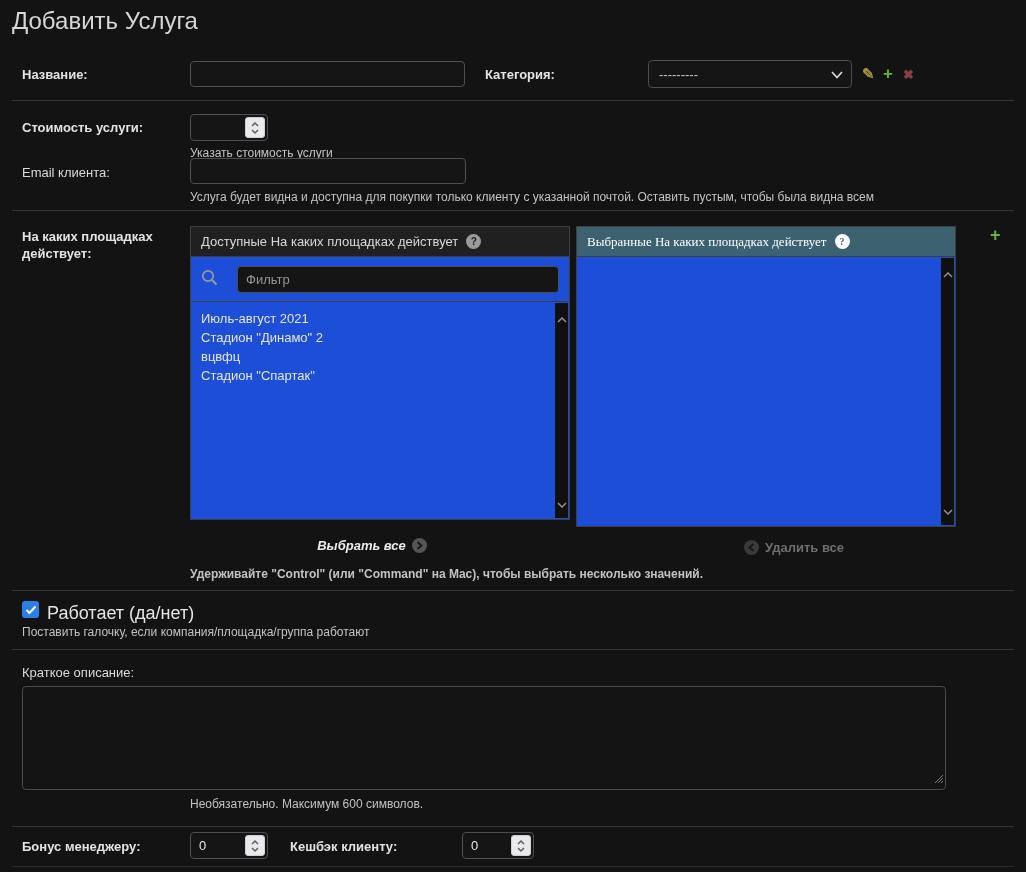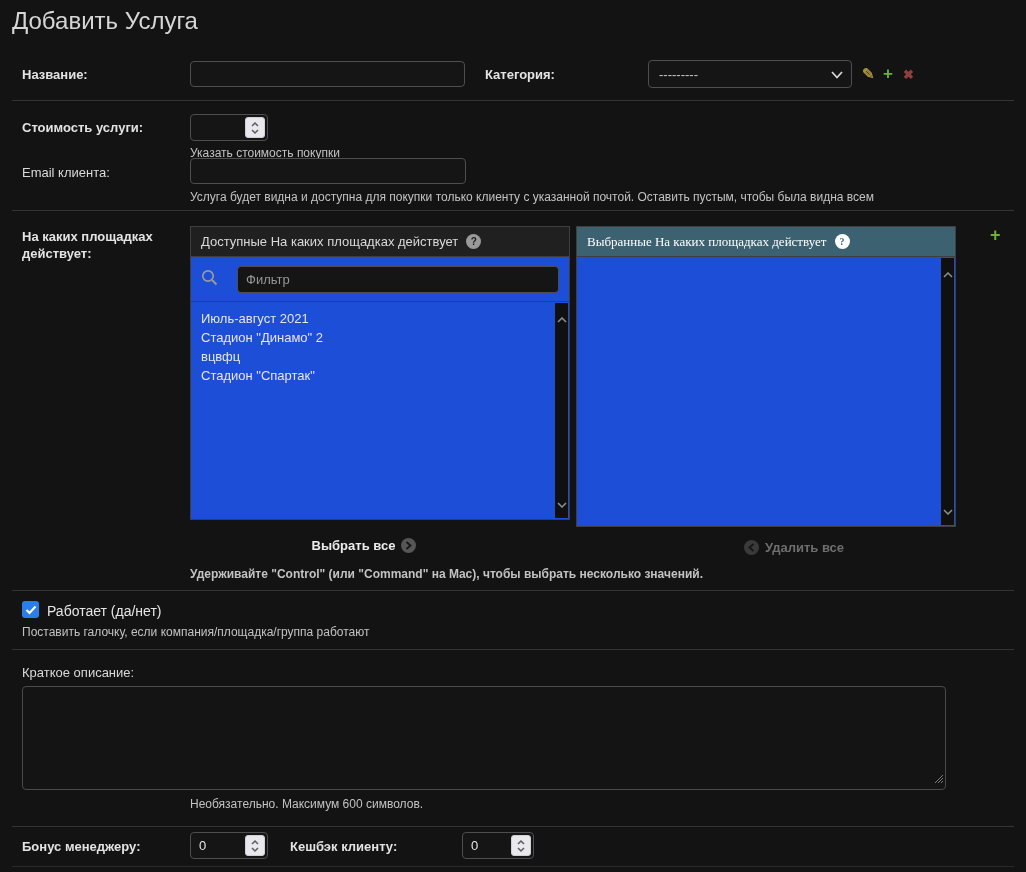--- a/index.html
+++ b/index.html
@@ -129,21 +129,21 @@
 <div class="abs lbl" style="left:22px; top:120px;">Стоимость услуги:</div>
 <div class="numwrap" style="left:190px; top:114px; width:78px; height:27px;">
   <input class="inp" type="text" value="" style="">
   <span class="spin">
     <svg width="10" height="16" viewBox="0 0 10 16">
         <polyline points="2,6 5,3 8,6" fill="none" stroke="#5c5c5c" stroke-width="1.5"></polyline>
         <polyline points="2,10 5,13 8,10" fill="none" stroke="#5c5c5c" stroke-width="1.5"></polyline>
       </svg>
   </span>
 </div>
-<div class="abs help" style="left:190px; top:146px;">Указать стоимость покупки</div>
+<div class="abs help" style="left:190px; top:146px;">Указать стоимость услуги</div>
 
 <div class="abs lbl-reg" style="left:22px; top:165px;">Email клиента:</div>
 <div class="abs" style="left:190px; top:158px; width:276px; height:26px;">
   <input class="inp" type="text" value="" style="">
 </div>
 <div class="abs help" style="left:190px; top:190px;">Услуга будет видна и доступна для покупки только клиенту с указанной почтой. Оставить пустым, чтобы была видна всем</div>
 <div class="divider" style="top:210px;"></div>
 
 <div class="abs lbl" style="left:22px; top:228px; width:160px; line-height:17px;">На каких площадках действует:</div>
 
@@ -196,21 +196,21 @@
             <polyline points="1,5 5,1 9,5" fill="none" stroke="#8f8f8f" stroke-width="1.5"></polyline>
           </svg></span>
       <span class="sarrow dn"><svg width="10" height="6" viewBox="0 0 10 6">
             <polyline points="1,1 5,5 9,1" fill="none" stroke="#8f8f8f" stroke-width="1.5"></polyline>
           </svg></span>
     </div>
   </div>
 </div>
 <span class="abs icon-btn addrel-ico" style="left:990px; top:226px;">+</span>
 
-<div class="selector-link act" style="left:174px; width:380px; top:538px;">
+<div class="selector-link act" style="left:182px; width:380px; top:538px;font-style:italic;">
   <span class="inner">
     <span>Выбрать все</span>
     <span class="circo">
         <svg width="7" height="9" viewBox="0 0 7 9">
           <polyline points="1.5,1 5.5,4.5 1.5,8" fill="none" stroke="#161616" stroke-width="1.8"></polyline>
         </svg>
       </span>
   </span>
 </div>
 <div class="selector-link dis" style="left:604px; width:380px; top:540px;">
@@ -224,21 +224,21 @@
   </span>
 </div>
 <div class="abs help" style="left:190px; top:567px; font-weight:bold;">Удерживайте "Control" (или "Command" на Mac), чтобы выбрать несколько значений.</div>
 <div class="divider" style="top:590px;"></div>
 
 <div class="cbx">
   <svg width="12" height="10" viewBox="0 0 12 10">
       <polyline points="1.5,5 4.5,8 10.5,1.5" fill="none" stroke="#ffffff" stroke-width="2.1"></polyline>
     </svg>
 </div>
-<div class="abs lbl-reg" style="left:47px; top:603px; font-size:14px; color:#e5e5e5;">Работает (да/нет)</div>
+<div class="abs lbl-reg" style="left:47px; top:603px; font-size:18px; color:#e5e5e5;">Работает (да/нет)</div>
 <div class="abs help" style="left:22px; top:625px;">Поставить галочку, если компания/площадка/группа работают</div>
 <div class="divider" style="top:649px;"></div>
 
 <div class="abs lbl-reg" style="left:22px; top:665px;">Краткое описание:</div>
 <div class="txtarea">
   <textarea style=""></textarea>
   <span class="resize-grip">
     <svg width="11" height="11" viewBox="0 0 11 11">
         <line x1="10" y1="2" x2="2" y2="10" stroke="#7a7a7a" stroke-width="1"></line>
         <line x1="10" y1="5" x2="5" y2="10" stroke="#7a7a7a" stroke-width="1"></line>

